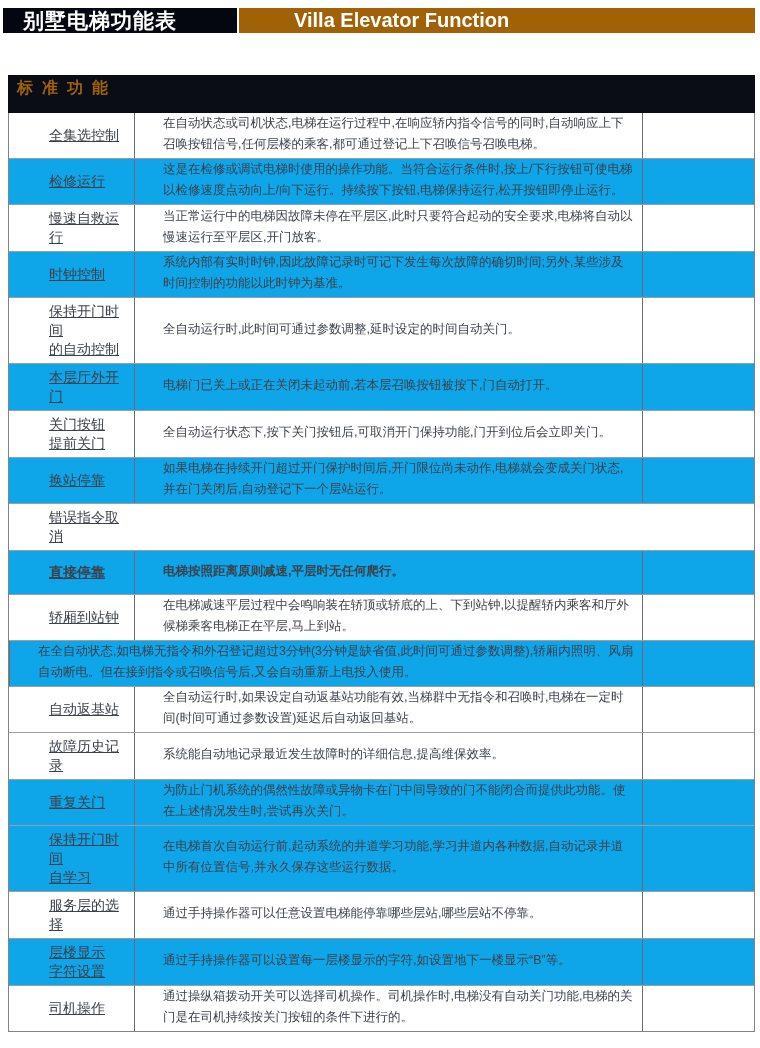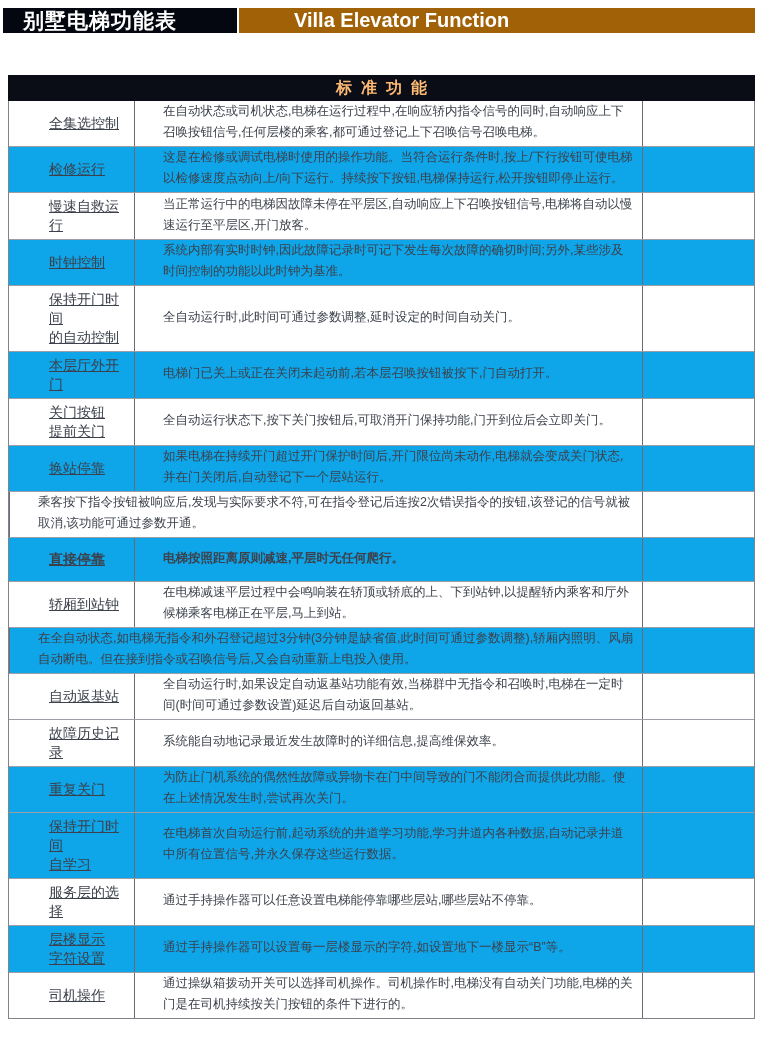--- a/index.html
+++ b/index.html
@@ -19,22 +19,22 @@
     flex:1;margin-left:2px;background:#a16207;color:#ffffff;
     display:flex;align-items:center;padding-left:55px;box-sizing:border-box;
     font-size:20px;font-weight:700;
   }
   
   .func-table{
     margin:42px 5px 0 8px;width:747px;box-sizing:border-box;
     border:1px solid #80838A;border-top:none;
   }
   .table-header{
-    background:#0A0D15;color:#fdba74;text-align:center;
-    height:26px;line-height:26px;font-size:16px;font-weight:700;
+    background:#0A0D15;color:#a16207;
+    height:38px;line-height:26px;font-size:16px;font-weight:700;
     letter-spacing:9px;margin:0 -1px; padding-left:9px;
   }
   .row{display:flex;min-height:43px;border-bottom:1px solid #9B9EA4;background:#ffffff;}
   .row:last-child{border-bottom:none;}
   .row.shaded{background:#0ea5e9;}
   .row.bold .cell{font-weight:700;}
   .cell{box-sizing:border-box;display:flex;align-items:center;}
   .cell.label{
     width:125px;padding:4px 6px 4px 40px;font-size:14px;line-height:19px;
     white-space:pre-line;
@@ -68,21 +68,21 @@
   </div>
 
   <div class="row shaded">
     <div class="cell label">检修运行</div>
     <div class="cell desc">这是在检修或调试电梯时使用的操作功能。当符合运行条件时,按上/下行按钮可使电梯以检修速度点动向上/向下运行。持续按下按钮,电梯保持运行,松开按钮即停止运行。</div>
     <div class="cell note"></div>
   </div>
 
   <div class="row">
     <div class="cell label">慢速自救运行</div>
-    <div class="cell desc">当正常运行中的电梯因故障未停在平层区,自动响应上下召唤按钮信号,电梯将自动以慢速运行至平层区,开门放客。</div>
+    <div class="cell desc">当正常运行中的电梯因故障未停在平层区,此时只要符合起动的安全要求,电梯将自动以慢速运行至平层区,开门放客。</div>
     <div class="cell note"></div>
   </div>
 
   <div class="row shaded">
     <div class="cell label">时钟控制</div>
     <div class="cell desc">系统内部有实时时钟,因此故障记录时可记下发生每次故障的确切时间;另外,某些涉及时间控制的功能以此时钟为基准。</div>
     <div class="cell note"></div>
   </div>
 
   <div class="row">
@@ -105,21 +105,21 @@
     <div class="cell note"></div>
   </div>
 
   <div class="row shaded">
     <div class="cell label">换站停靠</div>
     <div class="cell desc">如果电梯在持续开门超过开门保护时间后,开门限位尚未动作,电梯就会变成关门状态,并在门关闭后,自动登记下一个层站运行。</div>
     <div class="cell note"></div>
   </div>
 
   <div class="row">
-    <div class="cell desc">乘客按下指令按钮被响应后,发现与实际要求不符,可在指令登记后连按2次错误指令的按钮,该登记的信号就被取消,该功能可通过参数开通。</div>
+    <div class="cell label">错误指令取消</div>
     <div class="cell note"></div>
   </div>
 
   <div class="row shaded bold">
     <div class="cell label">直接停靠</div>
     <div class="cell desc">电梯按照距离原则减速,平层时无任何爬行。</div>
     <div class="cell note"></div>
   </div>
 
   <div class="row">

